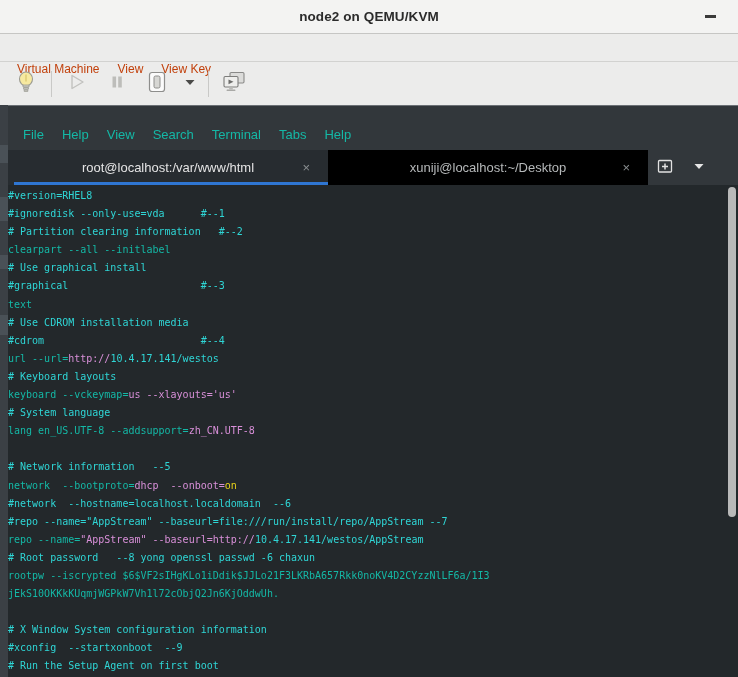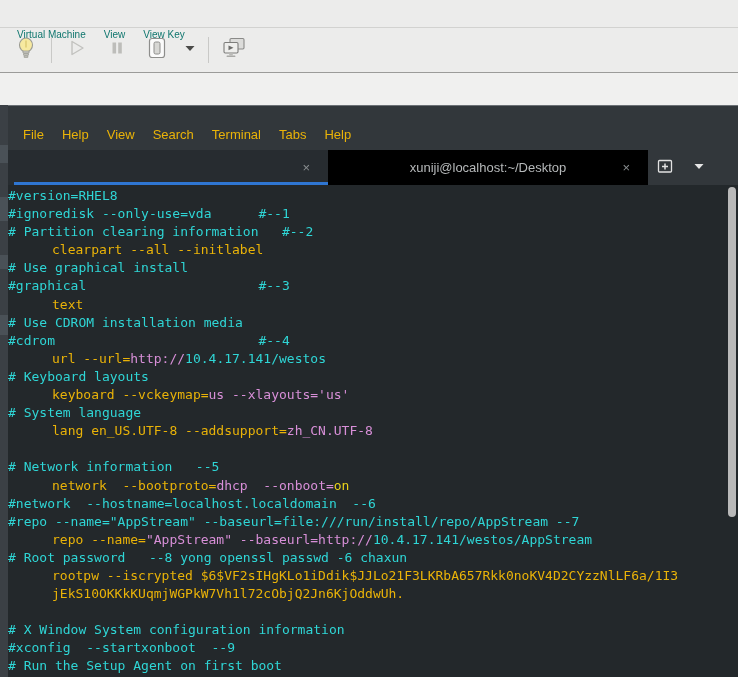--- a/index.html
+++ b/index.html
@@ -58,22 +58,22 @@
 
   #vm-menubar {
     height: 27px;
     background: #ececeb;
     border-bottom: 1px solid #d2d2d0;
     display: flex;
     align-items: center;
     padding-left: 8px;
   }
   .vm-menu-item {
-    font-size: 10px;
-    color: #0f766e;
+    font-size: 12px;
+    color: #c2410c;
     padding: 3px 9px;
     cursor: default;
     margin-top: 42px;
   }
 
   #vm-toolbar {
     height: 44px;
     background: #ececeb;
     border-bottom: 1px solid #9b9b99;
     display: flex;
@@ -147,21 +147,21 @@
   #term-menubar {
     height: 32px;
     background: #32373b;
     display: flex;
     align-items: center;
     padding-left: 6px;
     flex: none;
   }
   .term-menu-item {
     font-size: 13px;
-    color: #eab308;
+    color: #14b8a6;
     padding: 4px 9px;
     cursor: default;
   }
 
   #term-tabbar {
     height: 35px;
     background: #32373b;
     display: flex;
     align-items: stretch;
     flex: none;
@@ -224,28 +224,28 @@
     position: relative;
     background: #23282b;
     overflow: hidden;
   }
   #term-text {
     position: absolute;
     left: 0;
     top: 2px;
     right: 12px;
     font-family: "DejaVu Sans Mono", "Liberation Mono", monospace;
-    font-size: 13px;
+    font-size: 10px;
     line-height: 18.1px;
     white-space: pre;
     color: #d8d8d8;
   }
   #term-text .ln { display: block; height: 18.1px; }
   .c-comment { color: #2fd6d6; }
-  .c-plain   { color: #eab308; padding-left: 44px; }
+  .c-plain   { color: #14b8a6; }
   .c-val     { color: #d88fd8; }
   .c-yellow  { color: #e8d21a; }
 
   #term-scrollbar {
     position: absolute;
     right: 0;
     top: 0;
     width: 12px;
     height: 100%;
     background: #23282b;
@@ -269,20 +269,26 @@
     color: #d5d5d5;
     opacity: 0.92;
     font-family: "Liberation Sans", sans-serif;
   }
 </style>
 </head>
 <body>
 
 <div id="vm-window">
 
+  <div id="vm-titlebar">
+    <span id="vm-title-text">node2 on QEMU/KVM</span>
+    <div id="vm-minimize">
+      <i></i>
+    </div>
+  </div>
 
   <div id="vm-menubar">
     <div class="vm-menu-item">Virtual Machine</div>
     <div class="vm-menu-item">View</div>
     <div class="vm-menu-item">View Key</div>
   </div>
 
   <div id="vm-toolbar">
 
     <div class="tb-btn">
@@ -366,20 +372,21 @@
         <div class="term-menu-item">View</div>
         <div class="term-menu-item">Search</div>
         <div class="term-menu-item">Terminal</div>
         <div class="term-menu-item">Tabs</div>
         <div class="term-menu-item">Help</div>
       </div>
 
       <div id="term-tabbar">
 
         <div class="term-tab active">
+          <span class="tab-label">root@localhost:/var/www/html</span>
           <span class="tab-close">×</span>
         </div>
 
         <div class="term-tab inactive">
           <span class="tab-label">xuniji@localhost:~/Desktop</span>
           <span class="tab-close">×</span>
         </div>
 
         <div id="tab-new-btn">
           <span>

